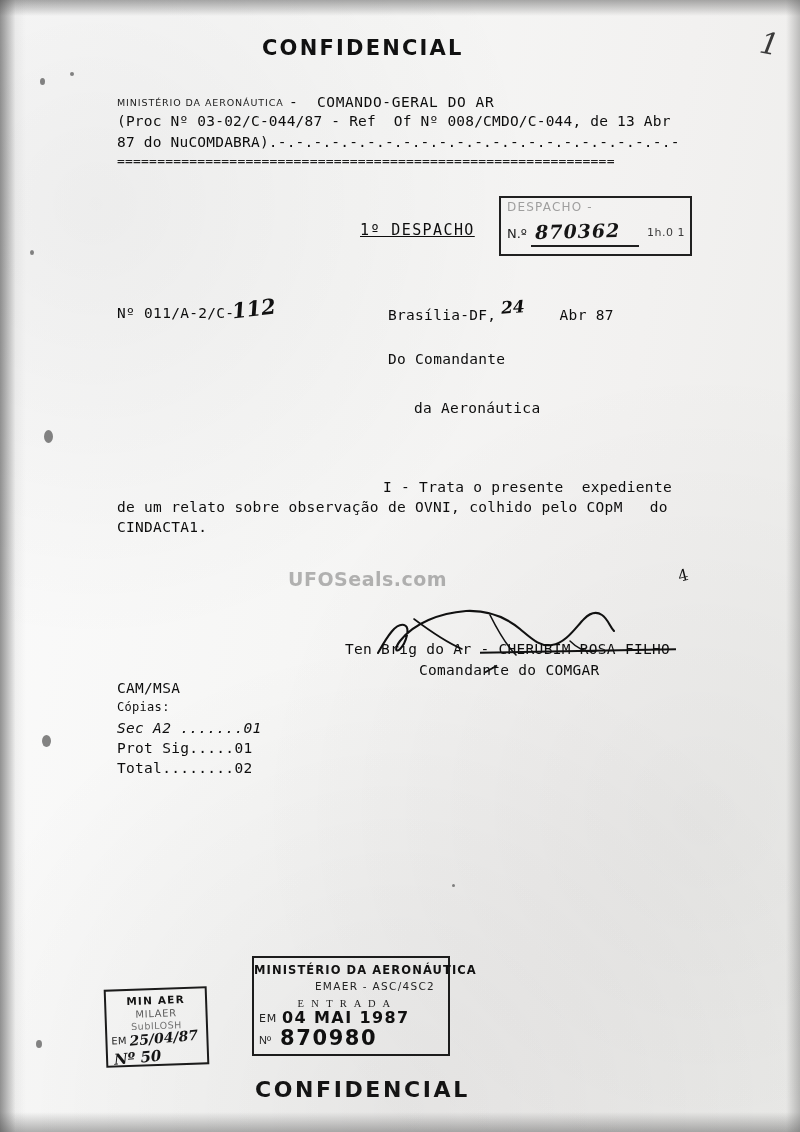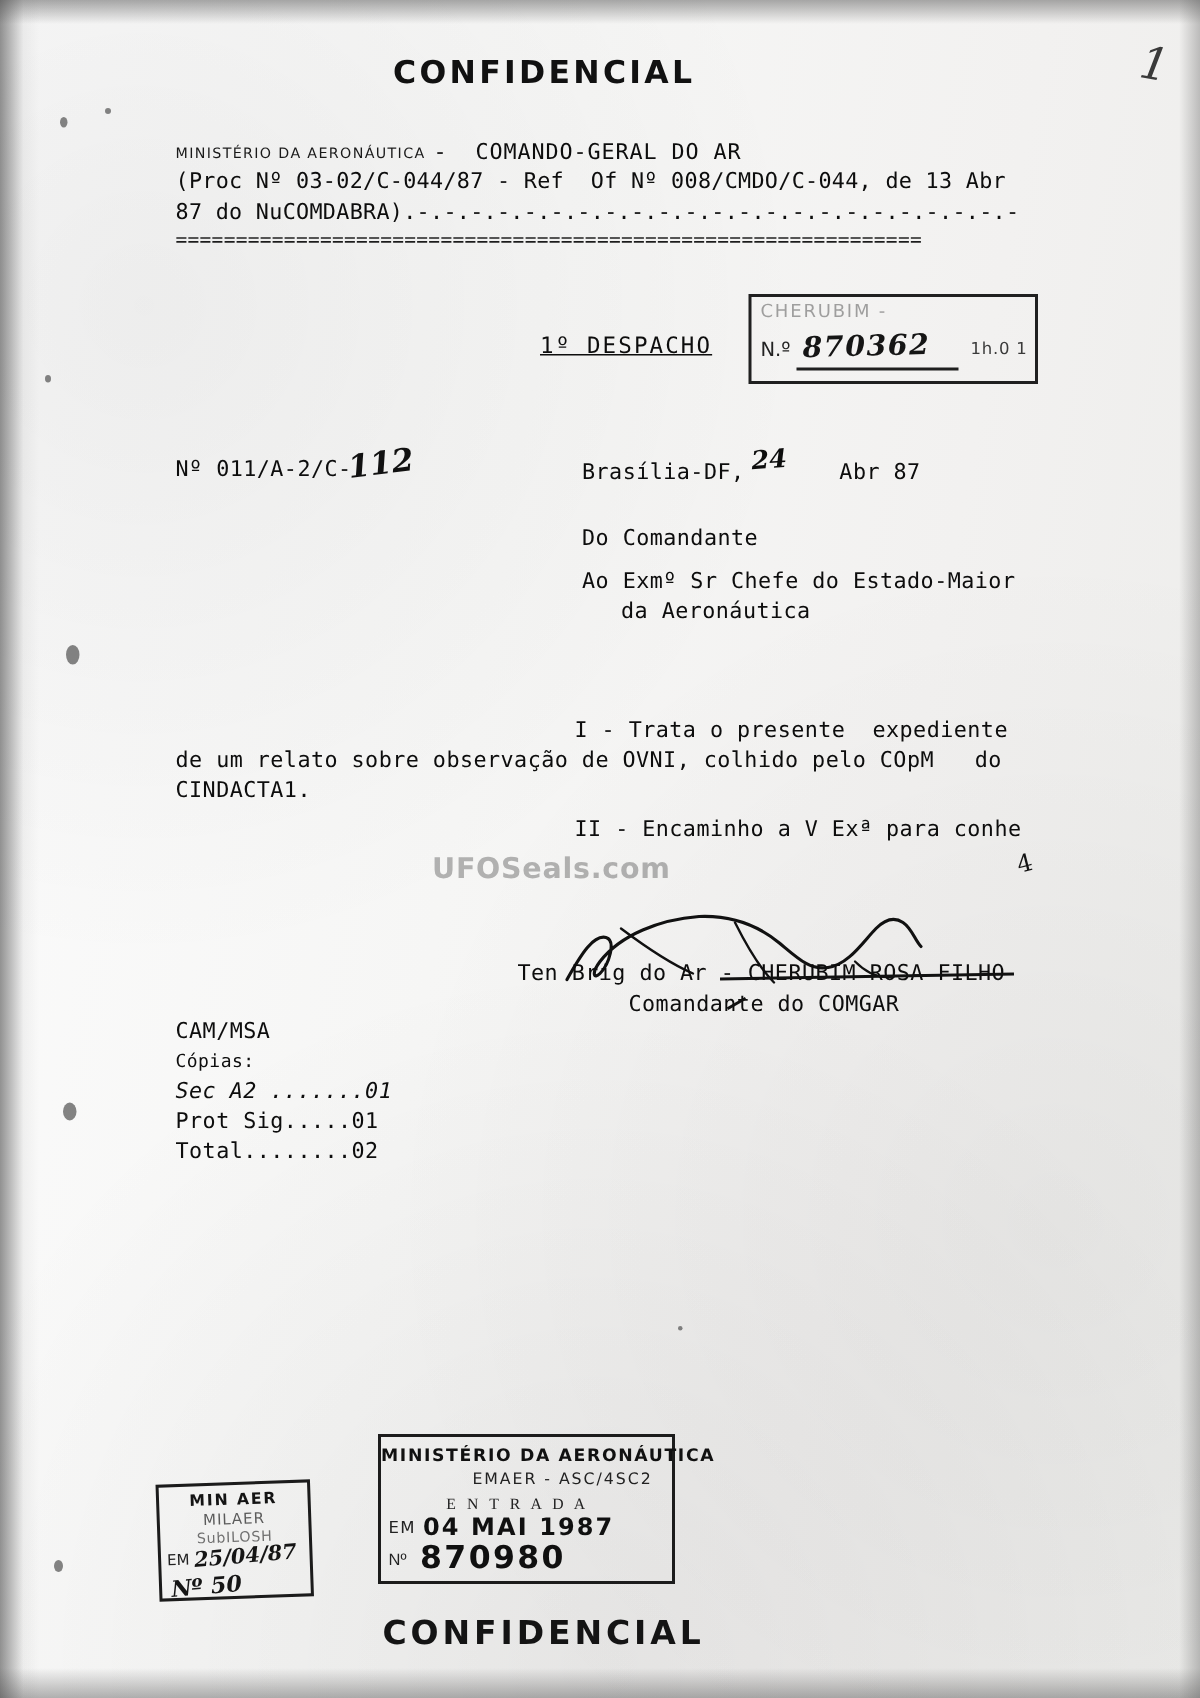--- a/index.html
+++ b/index.html
@@ -340,41 +340,39 @@
 
     <div class="abs ministerio">MINISTÉRIO DA AERONÁUTICA</div>
     <div class="abs comando-geral"><span>-</span>  <span>COMANDO-GERAL DO AR</span></div>
     <div class="abs proc-line1">(Proc Nº 03-02/C-044/87 - Ref  Of Nº 008/CMDO/C-044, de 13 Abr</div>
     <div class="abs proc-line2">87 do NuCOMDABRA).-.-.-.-.-.-.-.-.-.-.-.-.-.-.-.-.-.-.-.-.-.-.-</div>
     <div class="abs eq-line">==============================================================</div>
 
     <div class="abs despacho"><u>1º DESPACHO</u></div>
 
     <div class="abs stamp-proto">
-      <div class="ln">CHERUBIM -</div>
+      <div class="ln">DESPACHO -</div>
       <div class="nmark">N.º</div>
       <div class="nnum">870362</div>
       <div class="underline-h"></div>
       <div class="nsuffix">1h.0 1</div>
     </div>
 
     <div class="abs numero">Nº 011/A-2/C-</div>
     <div class="abs numero-hand">112</div>
     <div class="abs brasilia"><span>Brasília-DF,</span>       <span>Abr 87</span></div>
     <div class="abs brasilia-day">24</div>
 
     <div class="abs do-comandante">Do Comandante</div>
-    <div class="abs ao-exmo">Ao Exmº Sr Chefe do Estado-Maior</div>
     <div class="abs ao-exmo2">da Aeronáutica</div>
 
     <div class="abs para1a">I - Trata o presente  expediente</div>
     <div class="abs para1b">de um relato sobre observação de OVNI, colhido pelo COpM   do</div>
     <div class="abs para1c">CINDACTA1.</div>
 
-    <div class="abs para2a">II - Encaminho a V Exª para conhe</div>
     <div class="hand-tick">4</div>
 
     <div class="watermark">UFOSeals.com</div>
 
     <svg class="signature" viewBox="0 0 260 62">
       <path d="M8,48 C18,30 26,18 34,20 C41,22 36,38 30,44 C26,48 24,44 30,36 C44,18 70,8 96,6 C120,5 138,14 150,24 C162,34 170,42 182,40 C196,38 206,22 214,14 C220,8 226,6 232,10 C238,14 240,22 244,26" fill="none" stroke="#111" stroke-width="2.1" stroke-linecap="round"></path>
       <path d="M44,14 C60,26 78,38 92,44" fill="none" stroke="#111" stroke-width="1.6" stroke-linecap="round"></path>
       <path d="M120,10 C128,26 136,40 146,50" fill="none" stroke="#111" stroke-width="1.6" stroke-linecap="round"></path>
       <path d="M200,36 C208,44 216,48 226,46" fill="none" stroke="#111" stroke-width="1.5" stroke-linecap="round"></path>
     </svg>

